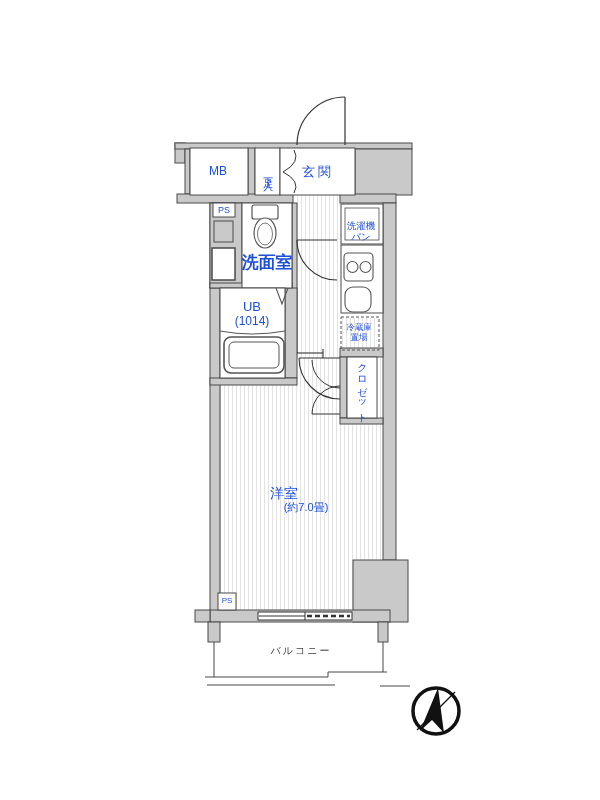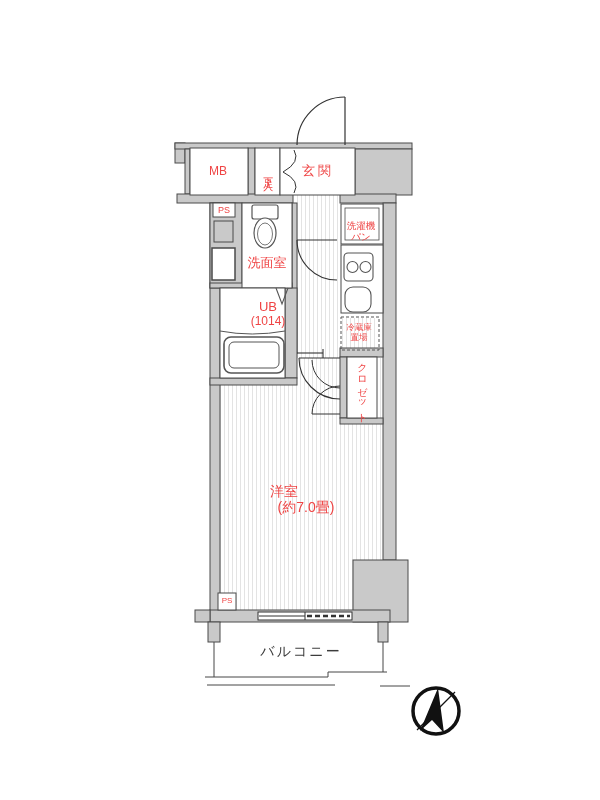--- a/index.html
+++ b/index.html
@@ -10,21 +10,21 @@
   .stripes{
     position:absolute;
     background:repeating-linear-gradient(to right,#e3e3e3 0px,#e3e3e3 1px,#ffffff 1px,#ffffff 4px);
   }
   .stripes.corridor{left:297px;top:195px;width:44px;height:163px;}
   .stripes.room{left:220px;top:358px;width:163px;height:254px;}
   .stripes.fridge{left:342px;top:318px;width:36px;height:31px;}
   svg.linework{position:absolute;left:0;top:0;}
   .lbl{
     position:absolute;transform:translate(-50%,-50%);
-    white-space:nowrap;color:#ef4444;line-height:1.15;text-align:center;
+    white-space:nowrap;color:#1d4ed8;line-height:1.15;text-align:center;
   }
   .vtext{writing-mode:vertical-rl;text-orientation:upright;letter-spacing:2px;}
 </style>
 </head>
 <body>
 
 <div class="canvas">
 
   <div class="stripes corridor"></div>
   <div class="stripes room"></div>
@@ -136,45 +136,45 @@
       <circle cx="436" cy="711" r="23" fill="none" stroke="#111111" stroke-width="3.5"></circle>
       <line x1="417" y1="730" x2="455" y2="692" stroke="#111111" stroke-width="1.3"></line>
       <polygon points="438,688 444,733 432,720 420,731" fill="#111111"></polygon>
     </g>
   </svg>
 
   <div class="lbl" style="left:218px;top:172px;font-size:12px;">MB</div>
 
   <div class="lbl vtext" style="left:268px;top:172px;font-size:10px;">下足入</div>
 
-  <div class="lbl" style="left:318px;top:172px;font-size:13px;letter-spacing:3px;font-family:Liberation Mono, monospace;">玄関</div>
+  <div class="lbl" style="left:318px;top:172px;font-size:13px;letter-spacing:3px;">玄関</div>
 
   <div class="lbl" style="left:224px;top:210px;font-size:9px;">PS</div>
 
-  <div class="lbl" style="left:267px;top:263px;font-size:13px;">洗面室</div>
+  <div class="lbl" style="left:267px;top:263px;font-size:17px;font-weight:bold;">洗面室</div>
 
   <div class="lbl" style="left:361px;top:232px;font-size:9.5px;">
     <div>洗濯機</div>
     <div>パン</div>
   </div>
 
-  <div class="lbl" style="left:268px;top:314px;font-size:13px;">
+  <div class="lbl" style="left:252px;top:314px;font-size:13px;">
     <div>UB</div>
     <div style="font-size:12px;">(1014)</div>
   </div>
 
   <div class="lbl" style="left:359px;top:333px;font-size:8.5px;text-align:center;">
     <div>冷蔵庫</div>
     <div>置場</div>
   </div>
 
   <div class="lbl vtext" style="left:362px;top:387px;font-size:10px;letter-spacing:1px;">クロゼット</div>
 
   <div class="lbl" style="left:284px;top:499px;font-size:14px;">
     <div>洋室</div>
-    <div style="font-size:14px;margin-left:44px;">(約7.0畳)</div>
+    <div style="font-size:11px;margin-left:44px;">(約7.0畳)</div>
   </div>
 
   <div class="lbl" style="left:227px;top:601px;font-size:8px;">PS</div>
 
-  <div class="lbl" style="left:301px;top:651px;font-size:14px;letter-spacing:2px;color:#3c3c3c;">バルコニー</div>
+  <div class="lbl" style="left:301px;top:651px;font-size:10px;letter-spacing:2px;color:#3c3c3c;">バルコニー</div>
 
 </div>
 
 </body></html>

